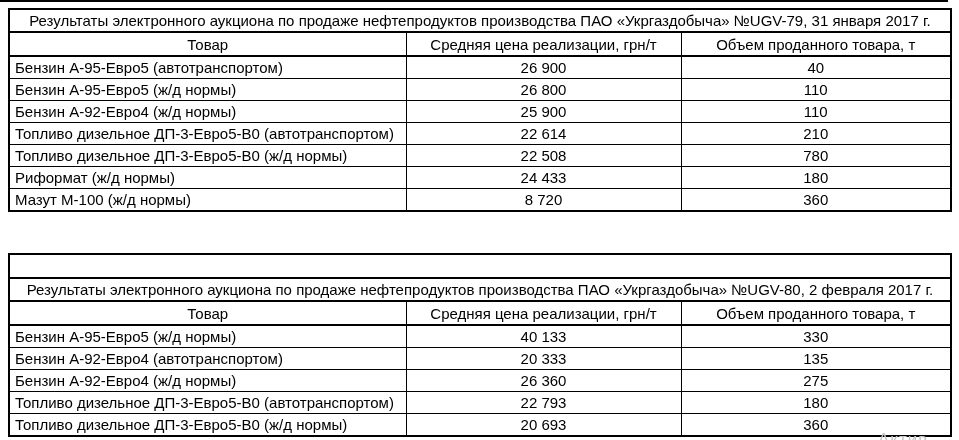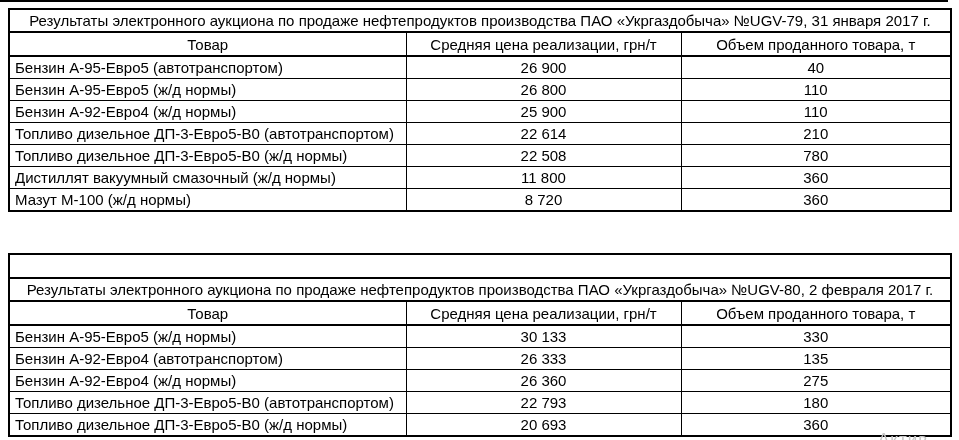--- a/index.html
+++ b/index.html
@@ -112,23 +112,23 @@
         <td class="cell-name">Топливо дизельное ДП-3-Евро5-В0 (автотранспортом)</td>
         <td class="cell-num">22 614</td>
         <td class="cell-num">210</td>
       </tr>
       <tr>
         <td class="cell-name">Топливо дизельное ДП-3-Евро5-В0 (ж/д нормы)</td>
         <td class="cell-num">22 508</td>
         <td class="cell-num">780</td>
       </tr>
       <tr>
-        <td class="cell-name">Дистиллят вакуумный смазочный (ж/д нормы)</td>
-        <td class="cell-num">11 800</td>
-        <td class="cell-num">360</td>
+        <td class="cell-name">Риформат (ж/д нормы)</td>
+        <td class="cell-num">24 433</td>
+        <td class="cell-num">180</td>
       </tr>
       <tr>
         <td class="cell-name">Мазут М-100 (ж/д нормы)</td>
         <td class="cell-num">8 720</td>
         <td class="cell-num">360</td>
       </tr>
     </tbody>
 </table>
 
 <table class="auction-table t2">
@@ -146,26 +146,26 @@
     </tr>
     <tr class="header-row">
       <th>Товар</th>
       <th>Средняя цена реализации, грн/т</th>
       <th>Объем проданного товара, т</th>
     </tr>
   </thead>
   <tbody>
       <tr>
         <td class="cell-name">Бензин А-95-Евро5 (ж/д нормы)</td>
-        <td class="cell-num">30 133</td>
+        <td class="cell-num">40 133</td>
         <td class="cell-num">330</td>
       </tr>
       <tr>
         <td class="cell-name">Бензин А-92-Евро4 (автотранспортом)</td>
-        <td class="cell-num">26 333</td>
+        <td class="cell-num">20 333</td>
         <td class="cell-num">135</td>
       </tr>
       <tr>
         <td class="cell-name">Бензин А-92-Евро4 (ж/д нормы)</td>
         <td class="cell-num">26 360</td>
         <td class="cell-num">275</td>
       </tr>
       <tr>
         <td class="cell-name">Топливо дизельное ДП-3-Евро5-В0 (автотранспортом)</td>
         <td class="cell-num">22 793</td>

